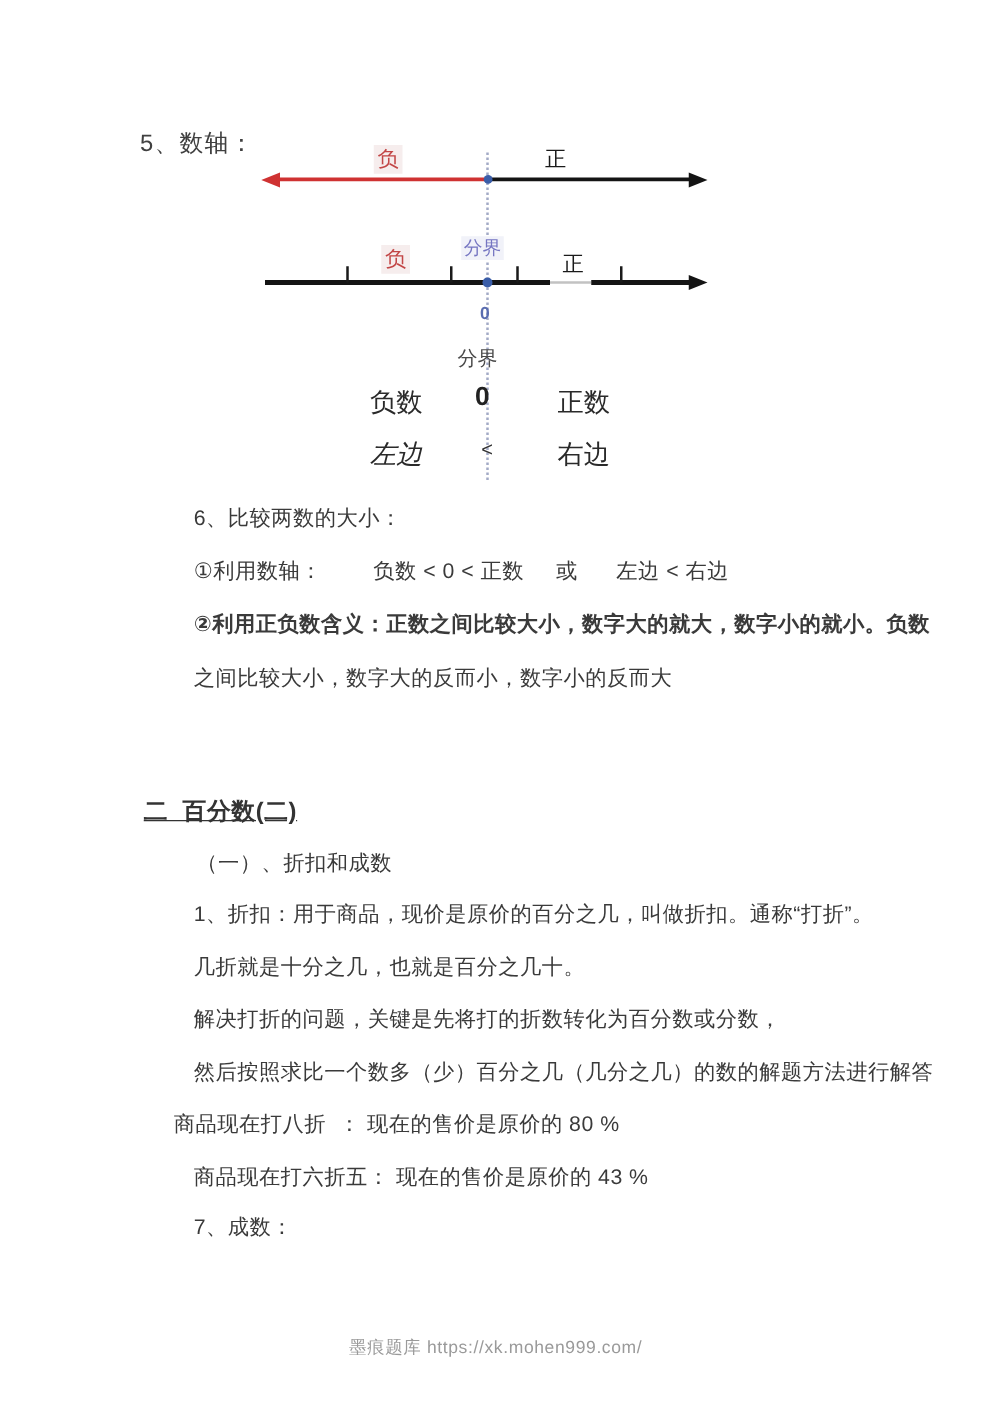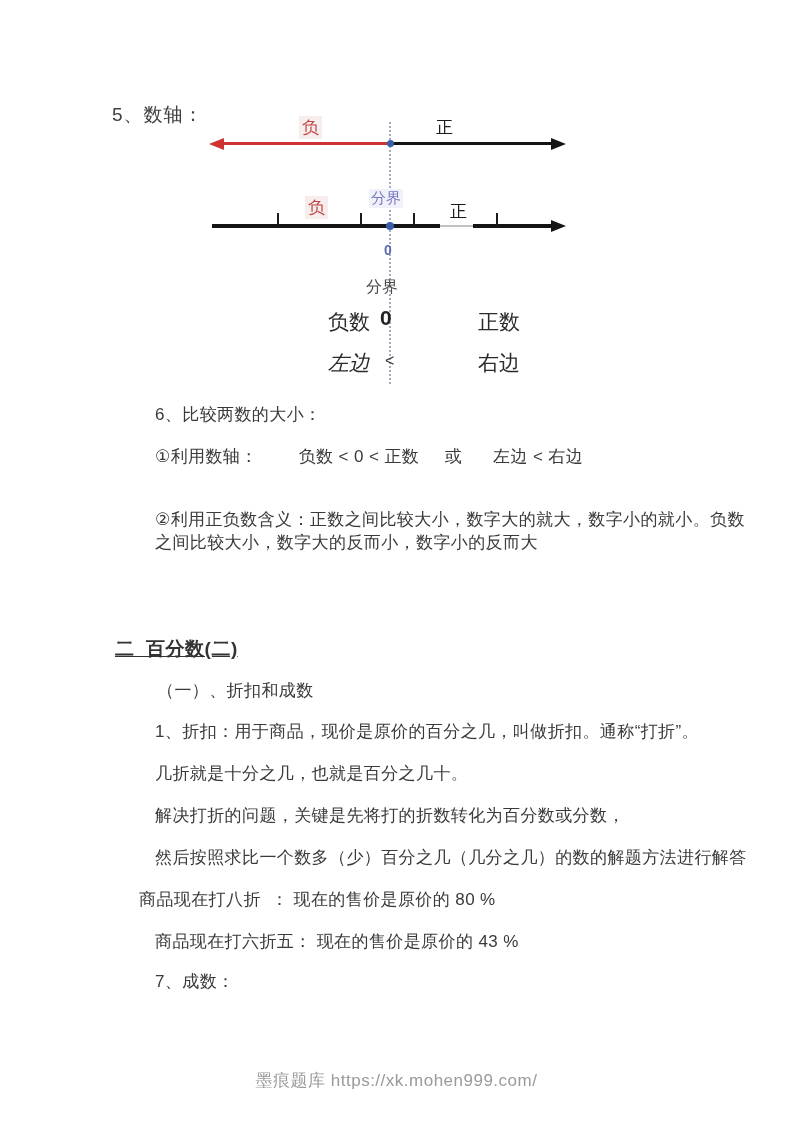--- a/index.html
+++ b/index.html
@@ -19,25 +19,25 @@
   .axis-line { background:#141414; }
   .axis-line-red { background:#cf3232; }
   .arrow-right { width:0; height:0; border-top:6px solid transparent; border-bottom:6px solid transparent; border-left:15px solid #141414; }
   .arrow-left  { width:0; height:0; border-top:6px solid transparent; border-bottom:6px solid transparent; border-right:15px solid #cf3232; }
   .tick { width:2px; height:13px; background:#1a1a1a; }
   .lbl-neg  { font-size:17px; color:#c24646; background:#f6eded; padding:0 3px; }
   .lbl-pos  { font-size:17px; color:#1a1a1a; }
   .lbl-boundary-blue { font-size:15px; color:#7676c2; background:#f1f2f9; padding:0 2px; }
   .lbl-zero-small { font-size:14px; font-weight:bold; color:#5a6db0; }
   .lbl-boundary-gray { font-size:16px; color:#4a4a4a; }
-  .legend-big { font-size:21px; color:#2a2a2a;margin-left:32px; }
+  .legend-big { font-size:21px; color:#2a2a2a; }
   .legend-zero { font-size:21px; font-weight:bold; color:#222222; }
   .legend-lt { font-size:16px; color:#333333; }
   
-  .footer { width:100%; text-align:center; font-size:17px; color:#9a9a9a; letter-spacing:0.5px; }
+  .footer { width:100%; text-align:center; font-size:14px; color:#9a9a9a; letter-spacing:0.5px; }
   .footer a { color:#9a9a9a; text-decoration:none; }
 </style>
 </head>
 <body>
 
 <div class="abs h-main" style="left:112px; top:102px;">5、数轴：</div>
 
 <div class="abs" style="left:0; top:0; width:793px; height:400px;">
 
   <div class="abs dotted-v" style="left:389px; top:122px; height:262px;"></div>
@@ -68,21 +68,21 @@
   <div class="abs legend-big" style="left:296px; top:308px;">负数</div>
   <div class="abs legend-zero" style="left:380px; top:306px;">0</div>
   <div class="abs legend-big" style="left:446px; top:308px;">正数</div>
   <div class="abs legend-big" style="left:296px; top:349px;font-style:italic;">左边</div>
   <div class="abs legend-lt" style="left:385px; top:352px;">&lt;</div>
   <div class="abs legend-big" style="left:446px; top:349px;">右边</div>
 </div>
 
 <div class="abs body-line" style="left:113px; top:403px;">6、比较两数的大小：</div>
 <div class="abs body-line" style="left:113px; top:445px;">①利用数轴：        负数 &lt; 0 &lt; 正数     或      左边 &lt; 右边</div>
-<div class="abs body-line" style="left:113px; top:508px;">②利用正负数含义：正数之间比较大小，数字大的就大，数字小的就小。负数</div>
+<div class="abs body-line" style="left:113px; top:488px;font-weight:bold;">②利用正负数含义：正数之间比较大小，数字大的就大，数字小的就小。负数</div>
 <div class="abs body-line" style="left:113px; top:531px;">之间比较大小，数字大的反而小，数字小的反而大</div>
 
 <div class="abs bold-head" style="left:115px; top:636px;text-decoration:underline;">二  百分数(二)</div>
 <div class="abs body-line" style="left:115px; top:679px;">（一）、折扣和成数</div>
 <div class="abs body-line" style="left:113px; top:720px;">1、折扣：用于商品，现价是原价的百分之几，叫做折扣。通称“打折”。</div>
 <div class="abs body-line" style="left:113px; top:762px;">几折就是十分之几，也就是百分之几十。</div>
 <div class="abs body-line" style="left:113px; top:804px;">解决打折的问题，关键是先将打的折数转化为百分数或分数，</div>
 <div class="abs body-line" style="left:113px; top:846px;">然后按照求比一个数多（少）百分之几（几分之几）的数的解题方法进行解答</div>
 <div class="abs body-line" style="left:97px; top:888px;">商品现在打八折  ： 现在的售价是原价的 80 %</div>
 <div class="abs body-line" style="left:113px; top:930px;">商品现在打六折五： 现在的售价是原价的 43 %</div>

